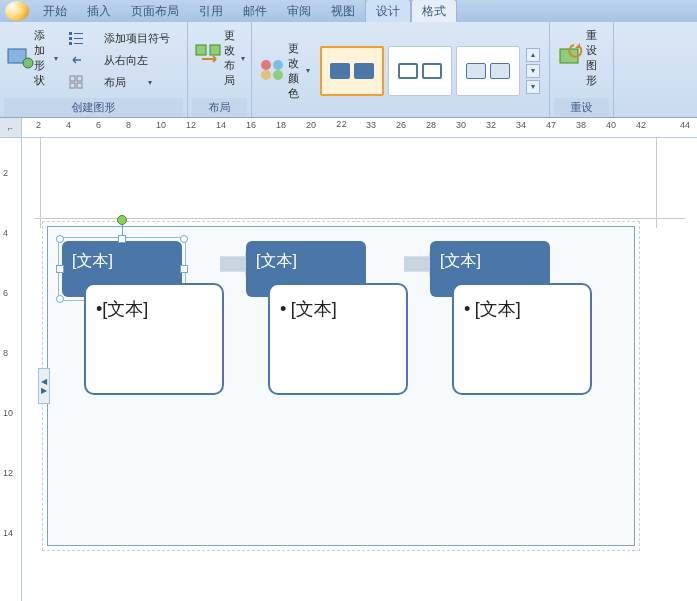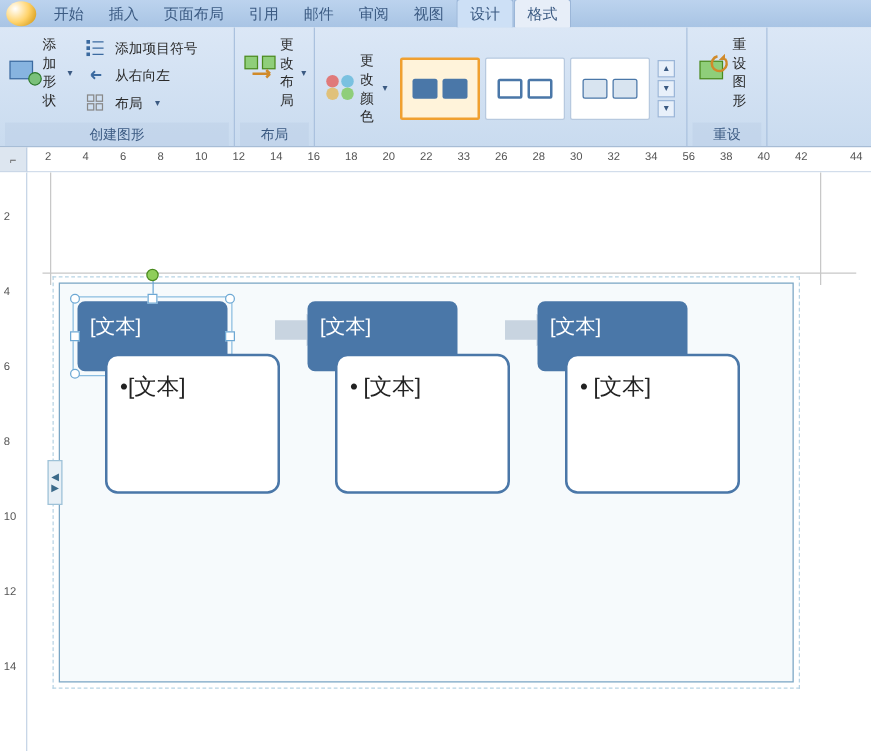--- a/index.html
+++ b/index.html
@@ -12,21 +12,21 @@
 .tab.context { color: #3b5a82; background: #e7eef8; border: 1px solid #9bb6d8; border-bottom: none; }
 .tab.active { background: #cde0f6; }
 
 
 .ribbon { height: 96px; background: linear-gradient(#dbe7f6, #c9dbef); border-bottom: 1px solid #8fa9c9; display: flex; }
 .group { border-right: 1px solid #aac1de; display: flex; flex-direction: column; padding: 2px 4px 0; }
 .group-body { flex: 1; display: flex; align-items: flex-start; gap: 4px; }
 .group-label { text-align: center; font-size: 11px; color: #3b5a82; padding: 2px 0; background: rgba(180,200,225,.3); }
 .big-btn { display: flex; flex-direction: row; align-items: center; width: 56px; padding: 4px 2px; font-size: 11px; color: #2a2a2a; cursor: pointer; border-radius: 3px; }
 .big-btn .icn { width: 32px; height: 32px; margin-bottom: 2px; display: flex; align-items: center; justify-content: center; }
-.small-row { display: flex; align-items: center; gap: 8px; font-size: 11px; color: #2a2a2a; padding: 2px 4px; cursor: pointer; white-space: nowrap; }
+.small-row { display: flex; align-items: center; gap: 20px; font-size: 11px; color: #2a2a2a; padding: 2px 4px; cursor: pointer; white-space: nowrap; }
 .small-row .sicn { width: 16px; height: 16px; display: flex; align-items: center; justify-content: center; }
 .dropdown-arrow { font-size: 8px; color: #3b5a82; margin-left: 2px; }
 
 
 .gallery { display: flex; gap: 4px; padding: 6px 4px; align-items: center; }
 .gal-item { width: 64px; height: 50px; border: 1px solid #b7c9df; background: #fff; border-radius: 2px; display: flex; align-items: center; justify-content: center; gap: 4px; cursor: pointer; }
 .gal-item.selected { border: 2px solid #f0a030; background: #fff3da; }
 .gal-shape { width: 20px; height: 16px; border-radius: 2px; }
 .gal-spin { width: 14px; display: flex; flex-direction: column; gap: 2px; margin-left: 2px; }
 .gal-spin div { width: 14px; height: 14px; border: 1px solid #9bb6d8; background: #e8f0fa; font-size: 8px; text-align: center; line-height: 12px; color: #3b5a82; cursor: pointer; }
@@ -210,28 +210,28 @@
       <span class="tick" style="left: 14px;">2</span>
       <span class="tick" style="left: 44px;">4</span>
       <span class="tick" style="left: 74px;">6</span>
       <span class="tick" style="left: 104px;">8</span>
       <span class="tick" style="left: 134px;">10</span>
       <span class="tick" style="left: 164px;">12</span>
       <span class="tick" style="left: 194px;">14</span>
       <span class="tick" style="left: 224px;">16</span>
       <span class="tick" style="left: 254px;">18</span>
       <span class="tick" style="left: 284px;">20</span>
-      <span class="tick" style="left: 314px;">22</span>
+      <span class="tick" style="left: 314px; font-family: Liberation Mono, monospace;">22</span>
       <span class="tick" style="left: 344px;">33</span>
       <span class="tick" style="left: 374px;">26</span>
       <span class="tick" style="left: 404px;">28</span>
       <span class="tick" style="left: 434px;">30</span>
       <span class="tick" style="left: 464px;">32</span>
       <span class="tick" style="left: 494px;">34</span>
-      <span class="tick" style="left: 524px;">56</span>
+      <span class="tick" style="left: 524px;">47</span>
       <span class="tick" style="left: 554px;">38</span>
       <span class="tick" style="left: 584px;">40</span>
       <span class="tick" style="left: 614px;">42</span>
       <span class="tick" style="left: 644px; margin-left: 14px;">44</span>
     </div>
 </div>
 
 <div class="doc-area">
   <div class="v-ruler" id="vruler">
       <span class="vt" style="top: 30px;">2</span>

